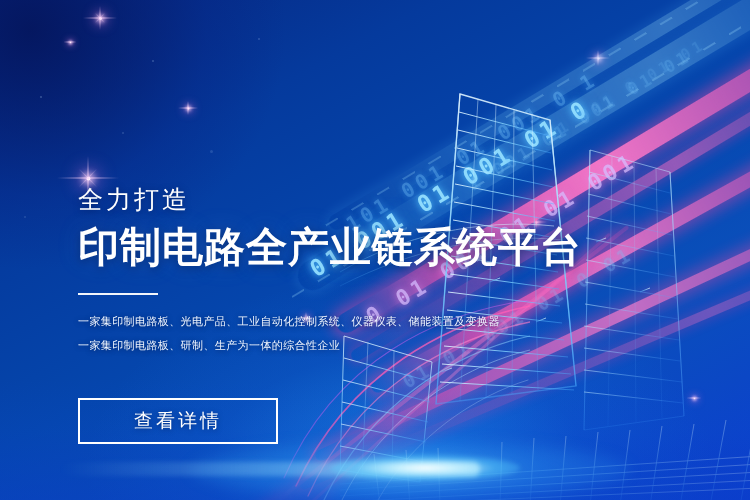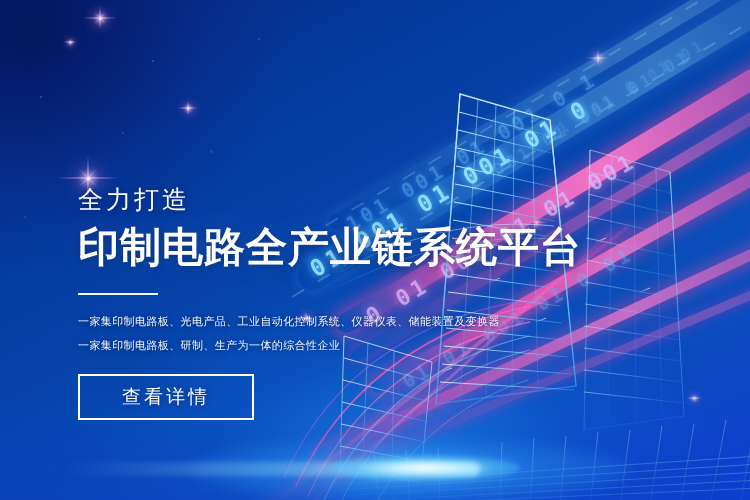--- a/index.html
+++ b/index.html
@@ -134,22 +134,22 @@
     margin-top:22px; width:80px; height:2px; background:#ffffff; opacity:.95;
   }
   #desc { margin-top:15px; }
   #desc .line {
     font-size:11px; color:#f0f6ff; line-height:24px;
     letter-spacing:.4px; white-space:nowrap;
     text-shadow:0 1px 5px rgba(0,20,70,0.7);
     font-family:Liberation Mono, monospace;
   }
   #cta {
-    margin-top:16px;
-    width:176px; height:46px;
+    margin-top:40px;
+    width:200px; height:46px;
     border:2px solid #ffffff;
     background:transparent;
     color:#ffffff; font-size:19px; letter-spacing:3px;
     display:flex; align-items:center; justify-content:center;
     cursor:pointer;
     text-shadow:0 1px 5px rgba(0,20,70,0.5);
   }
 </style>
 </head>
 <body>

